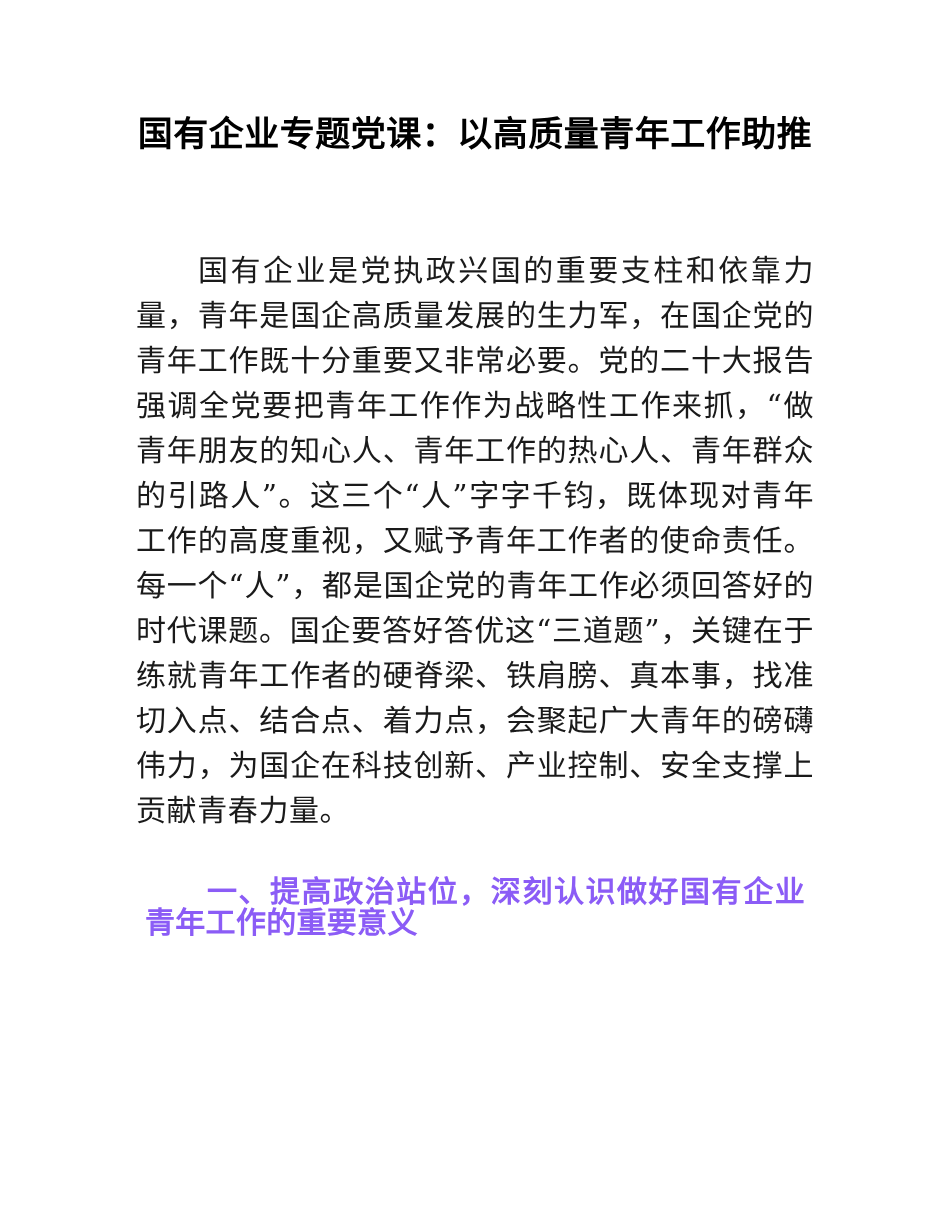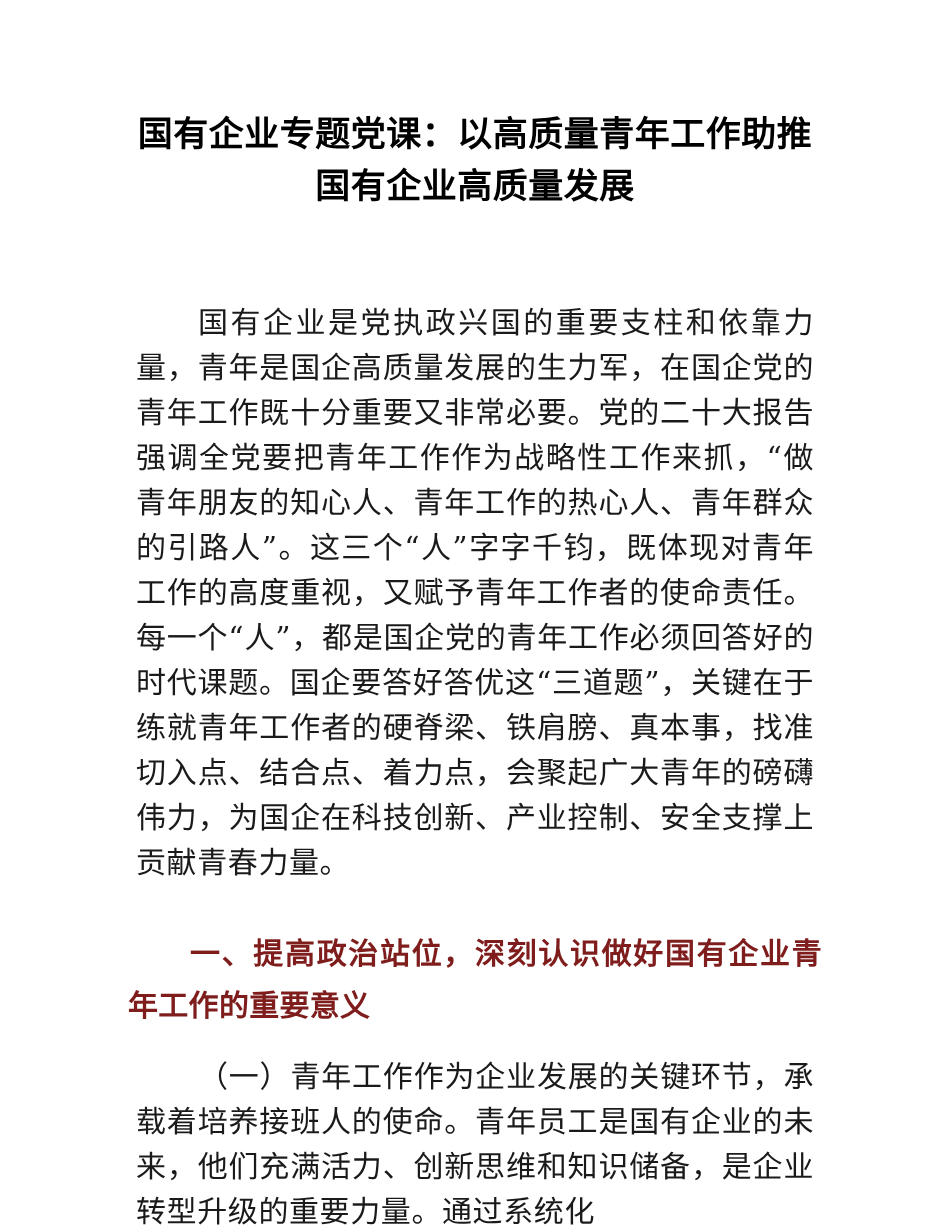--- a/index.html
+++ b/index.html
@@ -58,49 +58,47 @@
     letter-spacing: 0.6px;
     word-break: break-all;
   }
 
   .para-intro {
     margin-top: 88px;
   }
 
   
   .section-heading {
-    margin: 0;
+    margin: 17px;
     margin-top: 43px;
     font-family: "Liberation Sans", "DejaVu Sans", sans-serif;
     font-weight: bold;
     font-size: 30px;
-    line-height: 52px;
-    color: #7f1d1d;
+    line-height: 31px;
+    color: #8b5cf6;
     text-align: justify;
     text-justify: inter-character;
     text-indent: 62px;
     letter-spacing: 0.3px;
     word-break: break-all;
   }
 
   .para-sub {
     margin-top: 22px;
   }
 </style>
 </head>
 <body>
 
 <div class="page">
   <div class="content">
 
     <h1 class="doc-title">
       <span class="title-line">国有企业专题党课：以高质量青年工作助推</span>
-      <span class="title-line">国有企业高质量发展</span>
     </h1>
 
     <p class="body-para para-intro">国有企业是党执政兴国的重要支柱和依靠力量，青年是国企高质量发展的生力军，在国企党的青年工作既十分重要又非常必要。党的二十大报告强调全党要把青年工作作为战略性工作来抓，“做青年朋友的知心人、青年工作的热心人、青年群众的引路人”。这三个“人”字字千钧，既体现对青年工作的高度重视，又赋予青年工作者的使命责任。每一个“人”，都是国企党的青年工作必须回答好的时代课题。国企要答好答优这“三道题”，关键在于练就青年工作者的硬脊梁、铁肩膀、真本事，找准切入点、结合点、着力点，会聚起广大青年的磅礴伟力，为国企在科技创新、产业控制、安全支撑上贡献青春力量。</p>
 
     <h2 class="section-heading">一、提高政治站位，深刻认识做好国有企业青年工作的重要意义</h2>
 
-    <p class="body-para para-sub">（一）青年工作作为企业发展的关键环节，承载着培养接班人的使命。青年员工是国有企业的未来，他们充满活力、创新思维和知识储备，是企业转型升级的重要力量。通过系统化</p>
 
   </div>
 </div>
 
 </body></html>

